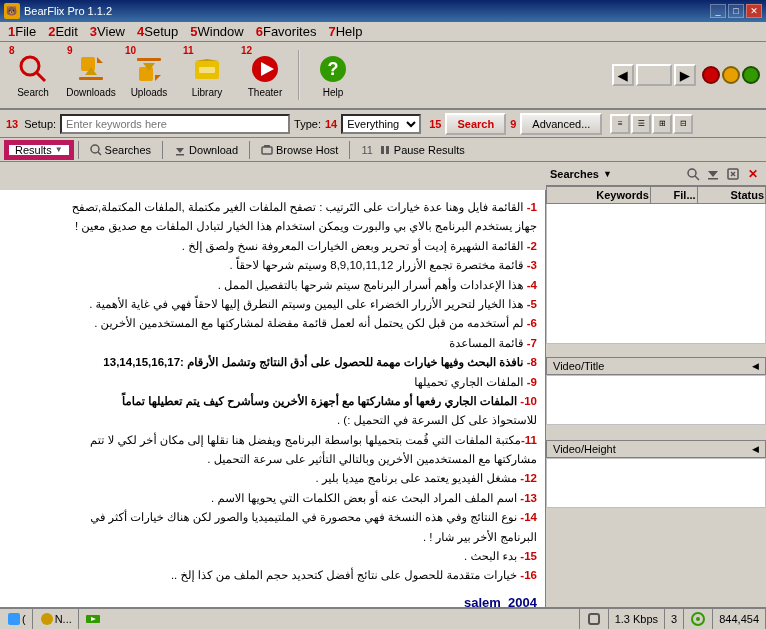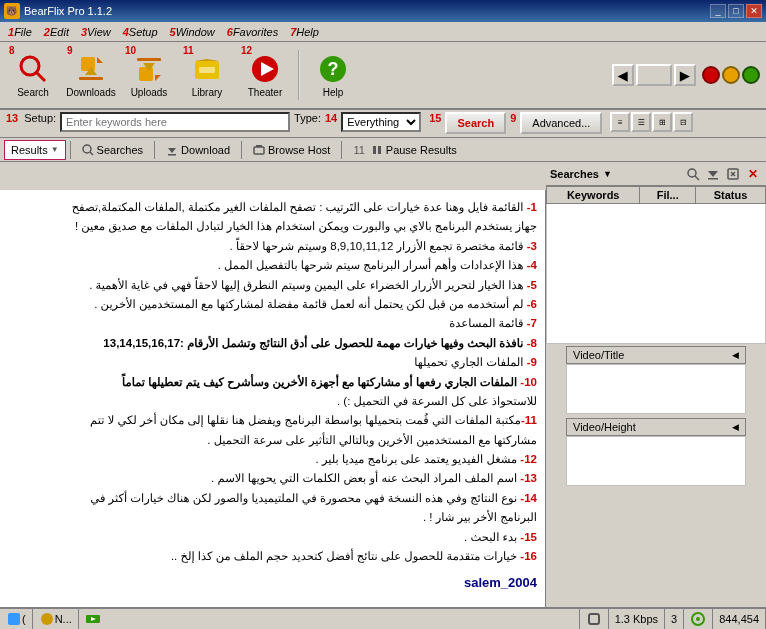--- a/index.html
+++ b/index.html
@@ -27,23 +27,22 @@
       background: #d4d0c8;
       height: 20px;
       display: flex;
       align-items: center;
       padding: 0 2px;
       border-bottom: 1px solid #808080;
     }
     .menu-item {
       padding: 2px 6px;
       cursor: pointer;
-      font-size: 11px;
+      font-size: 13px;
       color: #000;
-      font-style: italic;
     }
     .menu-num { color: #cc0000; font-weight: bold; }
 
     
     #toolbar {
       background: #d4d0c8;
       height: 68px;
       display: flex;
       align-items: center;
       padding: 4px 6px;
@@ -64,21 +63,21 @@
       color: #000;
     }
     .toolbar-icon { width: 32px; height: 32px; margin-bottom: 2px; display: flex; align-items: center; justify-content: center; }
     .toolbar-sep { width: 2px; height: 50px; background: linear-gradient(to right, #808080, #ffffff); margin: 0 2px; }
 
     
     #search-bar {
       background: #d4d0c8;
       height: 28px;
       display: flex;
-      align-items: flex-start;
+      align-items: center;
       padding: 2px 6px;
       gap: 4px;
       border-bottom: 1px solid #808080;
     }
     #search-bar label { font-size: 11px; }
     #search-bar input {
       height: 20px;
       width: 200px;
       border: 2px inset #808080;
       background: white;
@@ -125,21 +124,21 @@
       display: flex;
       align-items: center;
       gap: 3px;
       padding: 1px 6px;
       cursor: pointer;
       font-size: 11px;
       border: 1px solid transparent;
     }
     .nav-btn-active {
       background: white;
-      border: 1px solid #be185d;
+      border: 5px solid #be185d;
       justify-content: flex-end;
     }
     .nav-sep { width: 1px; height: 18px; background: #808080; margin: 0 2px; }
 
     
     #main-area {
       display: flex;
       height: calc(629px - 22px - 20px - 68px - 28px - 24px - 22px);
     }
 
@@ -173,25 +172,25 @@
       display: flex;
       align-items: center;
       justify-content: space-between;
       padding: 0 4px;
       border-bottom: 1px solid #808080;
     }
     #right-panel-header-left { display: flex; align-items: center; gap: 4px; }
     .panel-title { font-size: 11px; font-weight: bold; }
     .panel-icon-btn { width: 18px; height: 18px; display: flex; align-items: center; justify-content: center; font-size: 10px; cursor: pointer; }
     #searches-table { width: 100%; border-collapse: collapse; }
-    #searches-table th { background: #d4d0c8; border: 1px solid #808080; padding: 2px 11px; font-size: 11px; text-align: center; cursor: pointer; }
+    #searches-table th { background: #d4d0c8; border: 1px solid #808080; padding: 2px 1px; font-size: 11px; text-align: right; cursor: pointer; }
     #searches-table td { border: 1px solid #c0c0c0; padding: 2px 4px; font-size: 11px; background: white; }
     .panel-section {
-      margin-top: 0;
-      padding: 2px 20px;
+      margin-top: 11px;
+      padding: 2px 0;
     }
     .panel-section-title {
       background: #d4d0c8;
       border: 1px solid #808080;
       padding: 2px 6px;
       font-size: 11px;
       display: flex;
       align-items: center;
       justify-content: space-between;
       cursor: pointer;
@@ -410,20 +409,21 @@
       </svg>
     <span>Pause Results</span>
   </div>
 </div>
 
 <div id="main-area" style="height: 463px;">
 
   <div id="content-pane">
     <p class="content-line"><span class="num-red">1-</span> القائمة فايل وهنا عدة خيارات على التَرتيب : تصفح الملفات الغير مكتملة ,الملفات المكتملة,تصفح</p>
     <p class="content-line">جهاز يستخدم البرنامج بالاي بي والبورت ويمكن استخدام هذا الخيار لتبادل الملفات مع صديق معين !</p>
+    <p class="content-line"><span class="num-red">2-</span> القائمة الشهيرة إديت أو تحرير وبعض الخيارات المعروفة نسخ ولصق إلخ .</p>
     <p class="content-line"><span class="num-red">3-</span> قائمة مختصرة تجمع الأزرار 8,9,10,11,12 وسيتم شرحها لاحقاً .</p>
     <p class="content-line"><span class="num-red">4-</span> هذا الإعدادات وأهم أسرار البرنامج سيتم شرحها بالتفصيل الممل .</p>
     <p class="content-line"><span class="num-red">5-</span> هذا الخيار لتحرير الأزرار الخضراء على اليمين وسيتم النطرق إليها لاحقاً فهي في غاية الأهمية .</p>
     <p class="content-line"><span class="num-red">6-</span> لم أستخدمه من قبل لكن يحتمل أنه لعمل قائمة مفضلة لمشاركتها مع المستخدمين الأخرين .</p>
     <p class="content-line"><span class="num-red">7-</span> قائمة المساعدة</p>
     <p class="content-line content-line-bold"><span class="num-red">8-</span> نافذة البحث وفيها خيارات مهمة للحصول على أدق النتائج وتشمل الأرقام :13,14,15,16,17</p>
     <p class="content-line"><span class="num-red">9-</span> الملفات الجاري تحميلها</p>
     <p class="content-line content-line-bold"><span class="num-red">10-</span> الملفات الجاري رفعها أو مشاركتها مع أجهزة الأخرين وسأشرح كيف يتم تعطيلها تماماً</p>
     <p class="content-line">للاستحواذ على كل السرعة في التحميل :) .</p>
     <p class="content-line"><span class="num-red">11-</span>مكتبة الملفات التي قُمت بتحميلها بواسطة البرنامج ويفضل هنا نقلها إلى مكان أخر لكي لا تتم</p>

